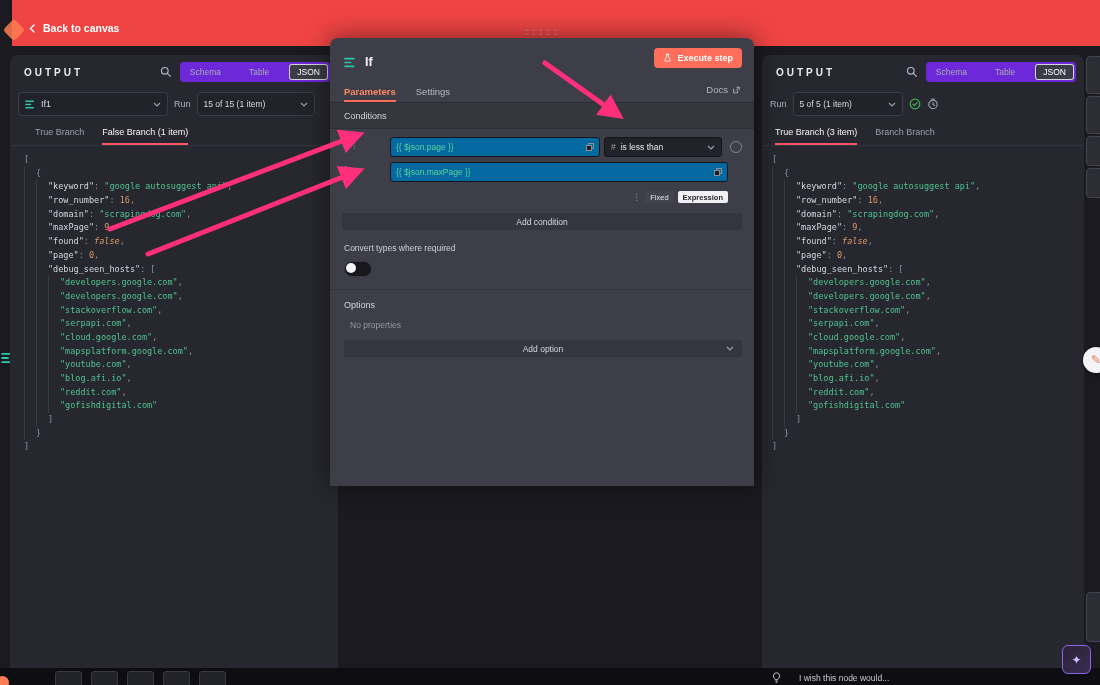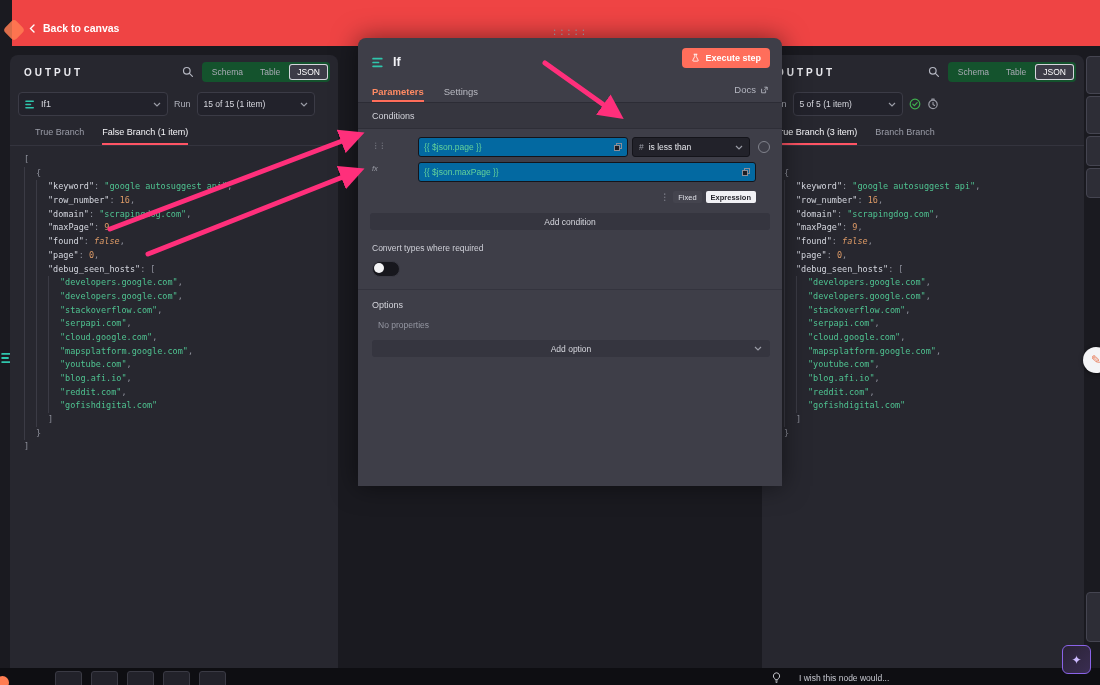--- a/index.html
+++ b/index.html
@@ -17,21 +17,21 @@
   .corner-orange{position:absolute;left:-4px;top:676px;width:13px;height:13px;border-radius:50%;background:#ff7d52;}
   .edge-node-icon{position:absolute;left:1px;top:350px;z-index:3;}
   
   .panel{position:absolute;background:#27272f;border-radius:8px 8px 0 0;overflow:hidden;z-index:4;}
   .panel.input{left:10px;top:55px;width:328px;height:613px;}
   .panel.output{left:762px;top:55px;width:322px;height:613px;}
   .panel-head{display:flex;align-items:center;height:34px;padding:0 8px 0 14px;gap:8px;}
   .panel-title{font-size:10px;font-weight:700;letter-spacing:3px;color:#ebebf0;}
   .flex-sp{flex:1;}
   .icon-btn{display:flex;align-items:center;justify-content:center;cursor:pointer;}
-  .segmented{display:flex;gap:1px;background:#14532d;border-radius:4px;padding:2px;}
+  .segmented{display:flex;gap:12px;background:#6d28d9;border-radius:4px;padding:2px;}
   .seg{padding:3px 8px;font-size:8.5px;border-radius:3px;color:#a9abb5;cursor:pointer;}
   .seg.active{background:#3c3c47;box-shadow:inset 0 0 0 1px #d5d6dc;color:#fff;}
   .run-row{display:flex;align-items:center;gap:6px;height:30px;padding:0 8px;}
   .dd{height:22px;background:#22222b;border:1px solid #3b3b46;border-radius:4px;
       display:flex;align-items:center;gap:5px;padding:0 6px;font-size:9px;color:#d8d9e0;cursor:pointer;}
   .dd .chev{margin-left:auto;}
   .node-dd{width:136px;}
   .run-dd{width:104px;font-size:8.5px;}
   .run-dd.small{width:96px;}
   .run-lab{font-size:9px;color:#aeb0ba;}
@@ -45,21 +45,21 @@
         font-family:"DejaVu Sans Mono",monospace;font-size:8.5px;line-height:13.7px;}
   .panel.output .code{left:10px;}
   .cl{white-space:pre;height:13.7px;}
   .ind{display:inline-block;width:11px;height:13.7px;border-left:1px solid #3b3b45;vertical-align:top;}
   .tk-k{color:#d6d8e0;}
   .tk-p{color:#8f919c;}
   .tk-s{color:#4fc391;}
   .tk-n{color:#dd9a66;}
   .tk-b{color:#dd9a66;font-style:italic;}
   
-  .panel.editor{left:358px;top:38px;width:424px;height:448px;background:#3e3e48;
+  .panel.editor{left:330px;top:38px;width:424px;height:448px;background:#3e3e48;
                 border-radius:8px 8px 0 0;overflow:visible;z-index:6;
                 box-shadow:0 0 26px rgba(0,0,0,.5);}
   .drag-dots{position:absolute;left:50%;top:-10px;transform:translateX(-50%);
              color:#8a8c96;font-size:5px;letter-spacing:2px;line-height:4px;text-align:center;}
   .editor-head{height:28px;padding:10px 12px 0 14px;display:flex;align-items:center;gap:8px;}
   .editor-title{font-size:12.5px;font-weight:700;color:#f2f2f6;}
   .exec-btn{position:absolute;right:12px;top:10px;height:20px;background:#ff6e5b;border-radius:4px;
             display:flex;align-items:center;gap:5px;padding:0 9px;font-size:9px;font-weight:700;
             color:#fff;cursor:pointer;}
   .editor-tabs{display:flex;align-items:flex-end;gap:20px;height:26px;padding:0 14px;

